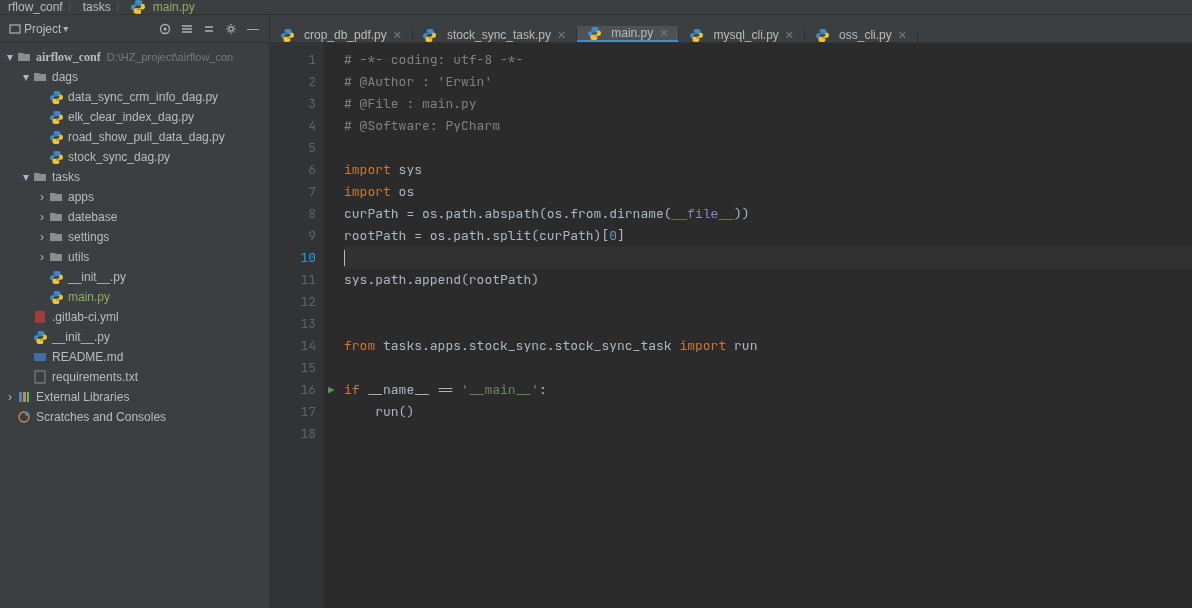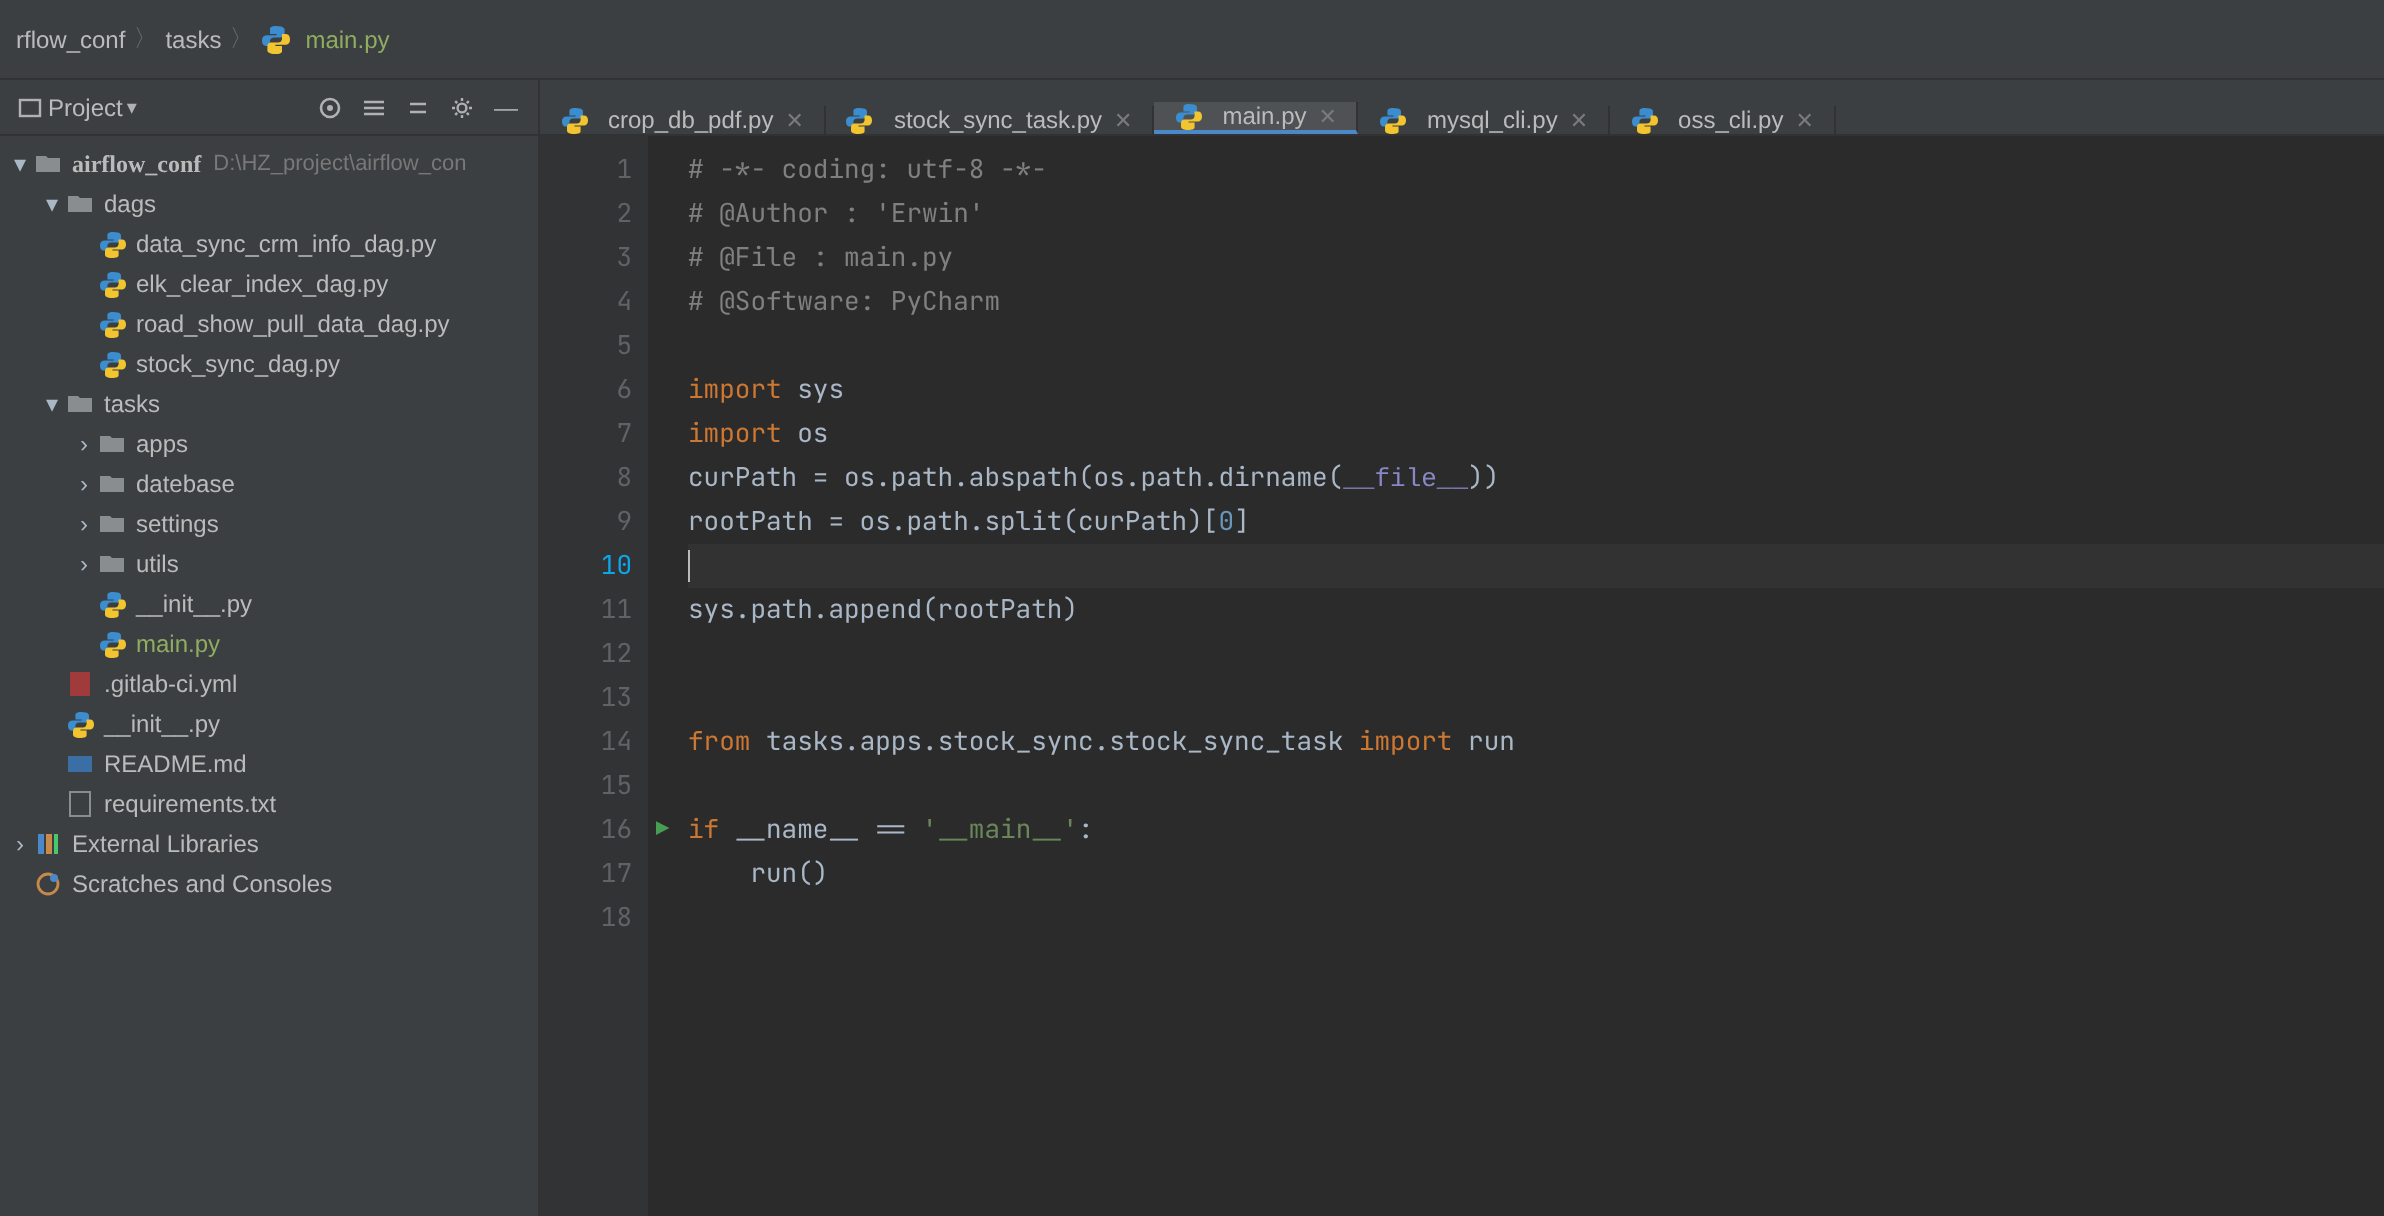--- a/index.html
+++ b/index.html
@@ -8,21 +8,21 @@
   font-size: 12px;
   background: #2b2b2b;
   color: #bbbbbb;
   width: 1192px;
   height: 608px;
   overflow: hidden;
   display: flex;
   flex-direction: column;
 }
 .breadcrumb {
-  height: 40px;
+  height: 15px;
   background: #3c3f41;
   border-bottom: 1px solid #323232;
   display: flex;
   align-items: center;
   padding: 0 8px;
   gap: 4px;
   font-size: 12px;
 }
 .breadcrumb .crumb { color: #bbbbbb; }
 .breadcrumb .crumb.active { color: #8fac60; }
@@ -504,21 +504,21 @@
         <div class="ln">18</div>
       </div>
       <div class="code">
         <div class="line"><span class="tok-comment"># -*- coding: utf-8 -*-</span></div>
         <div class="line"><span class="tok-comment"># @Author : 'Erwin'</span></div>
         <div class="line"><span class="tok-comment"># @File : main.py</span></div>
         <div class="line"><span class="tok-comment"># @Software: PyCharm</span></div>
         <div class="line"></div>
         <div class="line"><span class="tok-keyword">import </span><span class="tok-default">sys</span></div>
         <div class="line"><span class="tok-keyword">import </span><span class="tok-default">os</span></div>
-        <div class="line"><span class="tok-default">curPath = os.path.abspath(os.path.dirname(</span><span class="tok-builtin">__file__</span><span class="tok-default">))</span></div>
+        <div class="line"><span class="tok-default">curPath = os.path.abspath(os.from.dirname(</span><span class="tok-builtin">__file__</span><span class="tok-default">))</span></div>
         <div class="line"><span class="tok-default">rootPath = os.path.split(curPath)[</span><span class="tok-number">0</span><span class="tok-default">]</span></div>
         <div class="line current"><span class="caret"></span></div>
         <div class="line"><span class="tok-default">sys.path.append(rootPath)</span></div>
         <div class="line"></div>
         <div class="line"></div>
         <div class="line"><span class="tok-keyword">from </span><span class="tok-default">tasks.apps.stock_sync.stock_sync_task </span><span class="tok-keyword">import </span><span class="tok-default">run</span></div>
         <div class="line"></div>
         <div class="line" style="position:relative;"><span class="run-marker">▶</span><span class="tok-keyword">if </span><span class="tok-default">__name__ </span><span class="tok-default">== </span><span class="tok-string">'__main__'</span><span class="tok-default">:</span></div>
         <div class="line"><span class="tok-default">    run()</span></div>
         <div class="line"></div>

